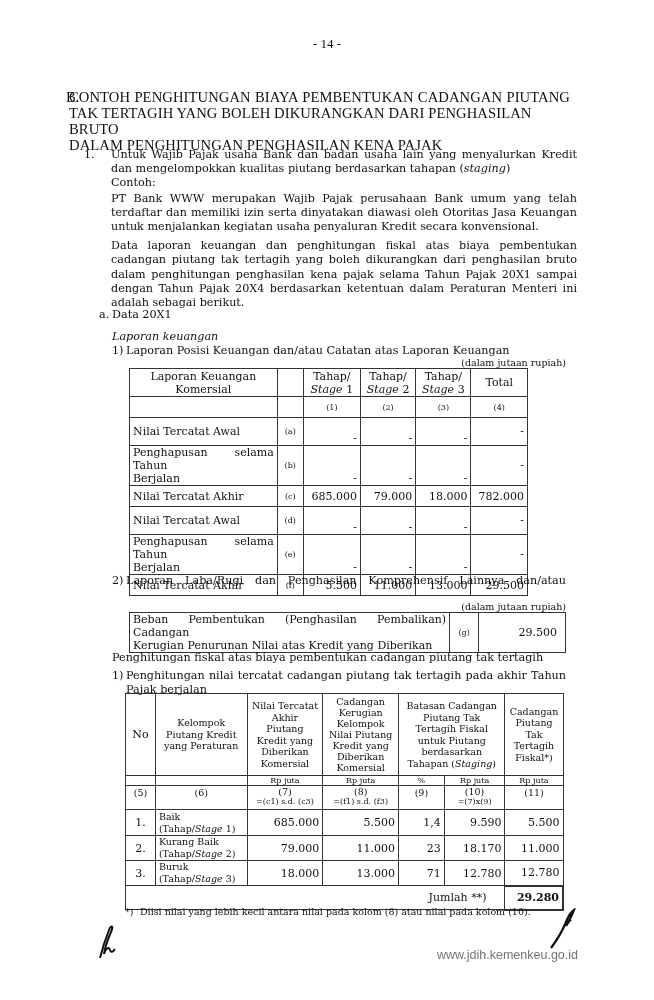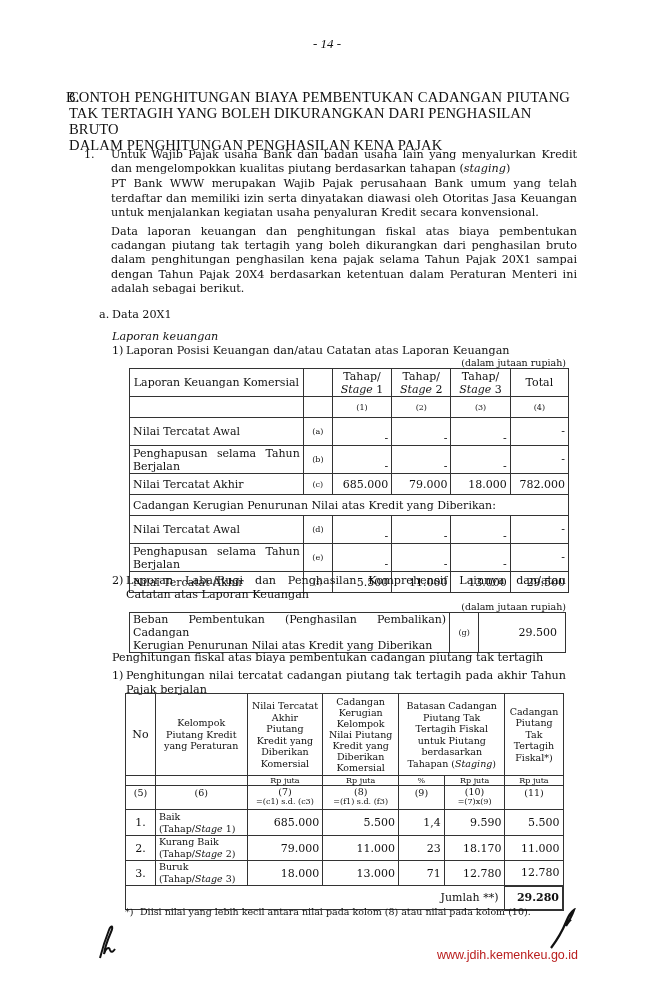--- a/index.html
+++ b/index.html
@@ -1,53 +1,54 @@
 <!DOCTYPE html>
 <html><head>
 <meta charset="utf-8">
 <style>
   html, body { margin:0; padding:0; background:#ffffff; }
   body { width:654px; height:1000px; position:relative; overflow:hidden;
          font-family:"DejaVu Serif", "Liberation Serif", serif; color:#111; }
   .abs { position:absolute; }
-  .page-num { left:0; width:654px; top:36px; text-align:center; font-family:"Liberation Serif", serif; font-size:13px;font-style:italic; }
+  .page-num { left:0; width:654px; top:36px; text-align:center; font-family:"Liberation Serif", serif; font-size:13px; }
   .heading { left:66px; top:89px; width:504px; font-family:"Liberation Serif", serif; font-size:14.6px; line-height:16px; letter-spacing:0.1px; }
   .heading .hb { position:absolute; left:0; top:0; }
   .heading .ht { margin-left:3px; }
   .para { font-size:11.2px; line-height:14.2px; }
   .just { text-align:justify; text-align-last:justify; }
   table { border-collapse:collapse; }
   td { border:1px solid #333; padding:0 3px; font-size:11px; line-height:13px; }
   .t1 td { height:20px; }
   .r { text-align:right; }
   .c { text-align:center; }
   .vb { vertical-align:bottom; }
   .small { font-size:9.5px; }
   .tiny { font-size:8px; line-height:9px; }
   i { }
-  .url { right:76px; top:948px; font-family:"Liberation Sans", sans-serif; font-size:12.5px; color:#b91c1c; }
+  .url { right:76px; top:948px; font-family:"Liberation Sans", sans-serif; font-size:12.5px; color:#737373; }
 </style>
 </head>
 <body>
 
 <div class="abs page-num">- 14 -</div>
 
 <div class="abs heading">
   <span class="hb">B.</span>
   <div class="ht">
     <div style="text-align:justify;text-align-last:justify;">CONTOH PENGHITUNGAN BIAYA PEMBENTUKAN CADANGAN PIUTANG</div>
     <div>TAK TERTAGIH YANG BOLEH DIKURANGKAN DARI PENGHASILAN BRUTO</div>
     <div>DALAM PENGHITUNGAN PENGHASILAN KENA PAJAK</div>
   </div>
 </div>
 
 <div class="abs para" style="left:84px; top:148px;">1.</div>
 <div class="abs para" style="left:99px; top:148px; width:466px;margin-left:12px;">
   <div class="just">Untuk Wajib Pajak usaha Bank dan badan usaha lain yang menyalurkan Kredit</div>
   <div><span>dan mengelompokkan kualitas piutang berdasarkan tahapan (</span><i>staging</i><span>)</span></div>
+  <div>Contoh:</div>
   <div style="margin-top:1px;">
     <div class="just">PT Bank WWW merupakan Wajib Pajak perusahaan Bank umum yang telah</div>
     <div class="just">terdaftar dan memiliki izin serta dinyatakan diawasi oleh Otoritas Jasa Keuangan</div>
     <div>untuk menjalankan kegiatan usaha penyaluran Kredit secara konvensional.</div>
   </div>
   <div style="margin-top:5px;">
     <div class="just">Data laporan keuangan dan penghitungan fiskal atas biaya pembentukan</div>
     <div class="just">cadangan piutang tak tertagih yang boleh dikurangkan dari penghasilan bruto</div>
     <div class="just">dalam penghitungan penghasilan kena pajak selama Tahun Pajak 20X1 sampai</div>
     <div class="just">dengan Tahun Pajak 20X4 berdasarkan ketentuan dalam Peraturan Menteri ini</div>
@@ -55,21 +56,21 @@
   </div>
 </div>
 
 <div class="abs para" style="left:99px; top:308px;">a.</div>
 <div class="abs para" style="left:112px; top:308px;">Data 20X1</div>
 <div class="abs para" style="left:112px; top:330px;font-style:italic;">Laporan keuangan</div>
 <div class="abs para" style="left:112px; top:344px;">1)</div>
 <div class="abs para" style="left:126px; top:344px;text-align:right;">Laporan Posisi Keuangan dan/atau Catatan atas Laporan Keuangan</div>
 <div class="abs small" style="right:88px; top:357px;">(dalam jutaan rupiah)</div>
 
-<table class="abs t1" style="left:129px; top:368px; width:440px;padding-left:12px;">
+<table class="abs t1" style="left:129px; top:368px; width:399px;padding-left:12px;">
   <colgroup>
       <col style="width:173px">
       <col style="width:29px">
       <col style="width:59px">
       <col style="width:59px">
       <col style="width:59px">
       <col style="width:58px">
     </colgroup>
   <tbody>
       <tr style="height:28px">
@@ -117,23 +118,20 @@
     <td class="r">-</td>
   </tr>
   <tr style="height:15px">
     <td style="height:13px">Nilai Tercatat Akhir</td>
     <td class="c tiny">(c)</td>
     <td class="r">685.000</td>
     <td class="r">79.000</td>
     <td class="r">18.000</td>
     <td class="r">782.000</td>
   </tr>
-  <tr>
-        <td colspan="6">Cadangan Kerugian Penurunan Nilai atas Kredit yang Diberikan:</td>
-      </tr>
   <tr style="height:28px">
     <td>Nilai Tercatat Awal</td>
     <td class="c tiny">(d)</td>
     <td class="r vb">-</td>
     <td class="r vb">-</td>
     <td class="r vb">-</td>
     <td class="r">-</td>
   </tr>
   <tr style="height:28px">
     <td>
@@ -153,21 +151,20 @@
     <td class="r">11.000</td>
     <td class="r">13.000</td>
     <td class="r">29.500</td>
   </tr>
 </tbody>
   </table>
 
 <div class="abs para" style="left:112px; top:574px;">2)</div>
 <div class="abs para" style="left:126px; top:574px; width:440px;">
   <div class="just">Laporan Laba/Rugi dan Penghasilan Komprehensif Lainnya dan/atau</div>
-  <div>Catatan atas Laporan Keuangan</div>
 </div>
 <div class="abs small" style="right:88px; top:601px;">(dalam jutaan rupiah)</div>
 <table class="abs" style="left:129px; top:612px; width:437px;">
   <colgroup>
       <col style="width:321px">
       <col style="width:29px">
       <col style="width:87px">
     </colgroup>
   <tbody>
       <tr style="height:30px">
@@ -296,21 +293,21 @@
           <div>Buruk</div>
           <div><span>(Tahap/</span><i>Stage</i><span> 3)</span></div>
         </td>
     <td class="r">18.000</td>
     <td class="r">13.000</td>
     <td class="r">71</td>
     <td class="r">12.780</td>
     <td class="r">12.780</td>
   </tr>
   <tr style="height:24px">
-    <td colspan="6" class="r" style="padding-right:6px">Jumlah **)</td>
+    <td colspan="6" class="r" style="padding-right:18px">Jumlah **)</td>
     <td class="r" style="font-weight:bold; border-width:2px 2px 2px 1px;">29.280</td>
   </tr>
 </tbody>
   </table>
 
 <div class="abs" style="left:125px; top:906px; font-size:9.5px;">*)</div>
 <div class="abs" style="left:140px; top:906px; font-size:9.5px;">Diisi nilai yang lebih kecil antara nilai pada kolom (8) atau nilai pada kolom (10).</div>
 
 <svg class="abs" style="left:96px; top:922px;" width="30" height="40" viewBox="0 0 30 40">
   <path d="M4 36 C6 28, 9 18, 13 8 C15 3, 18 3, 15 10 C12 17, 9 24, 8 32 C10 26, 13 24, 14 28 C15 31, 17 30, 19 27" fill="none" stroke="#111" stroke-width="2"></path>

